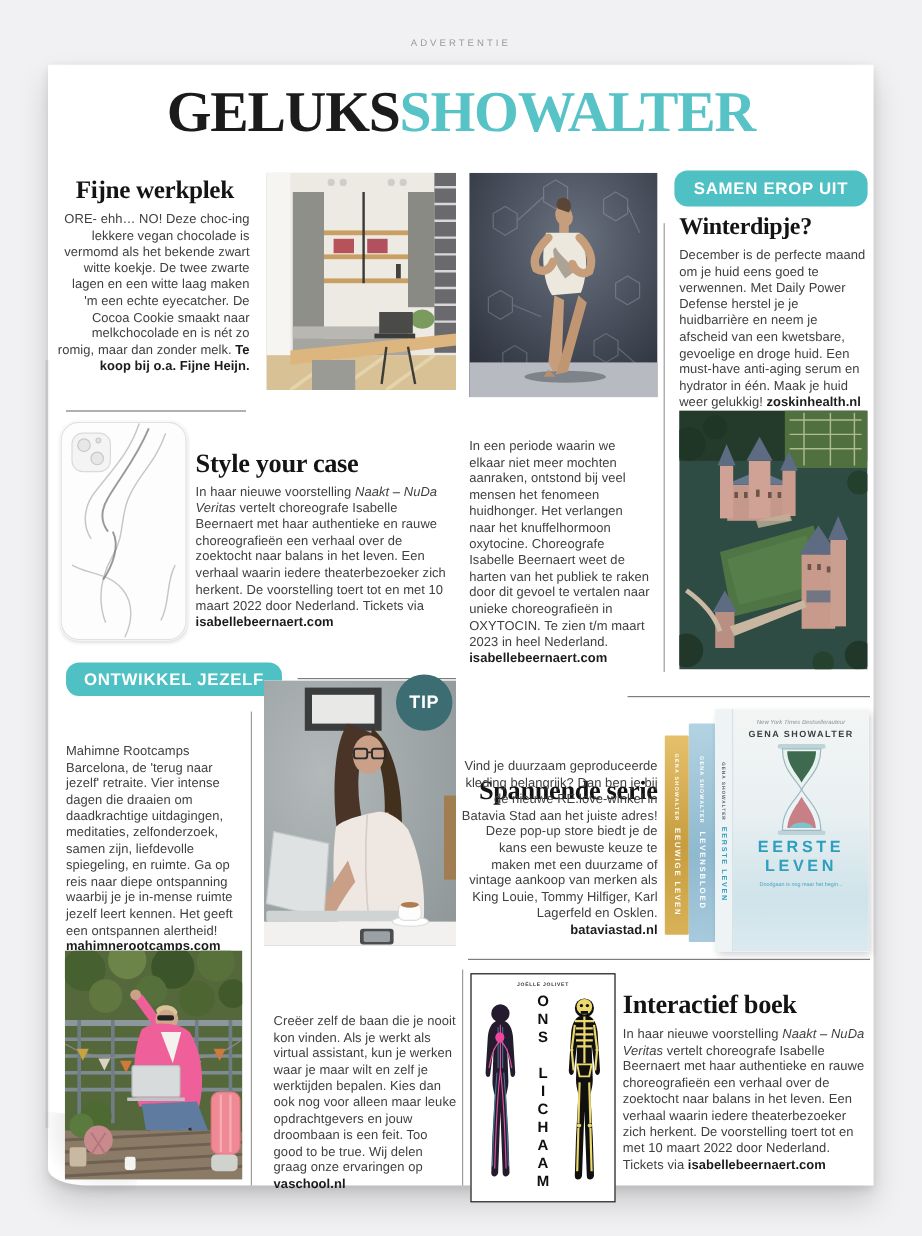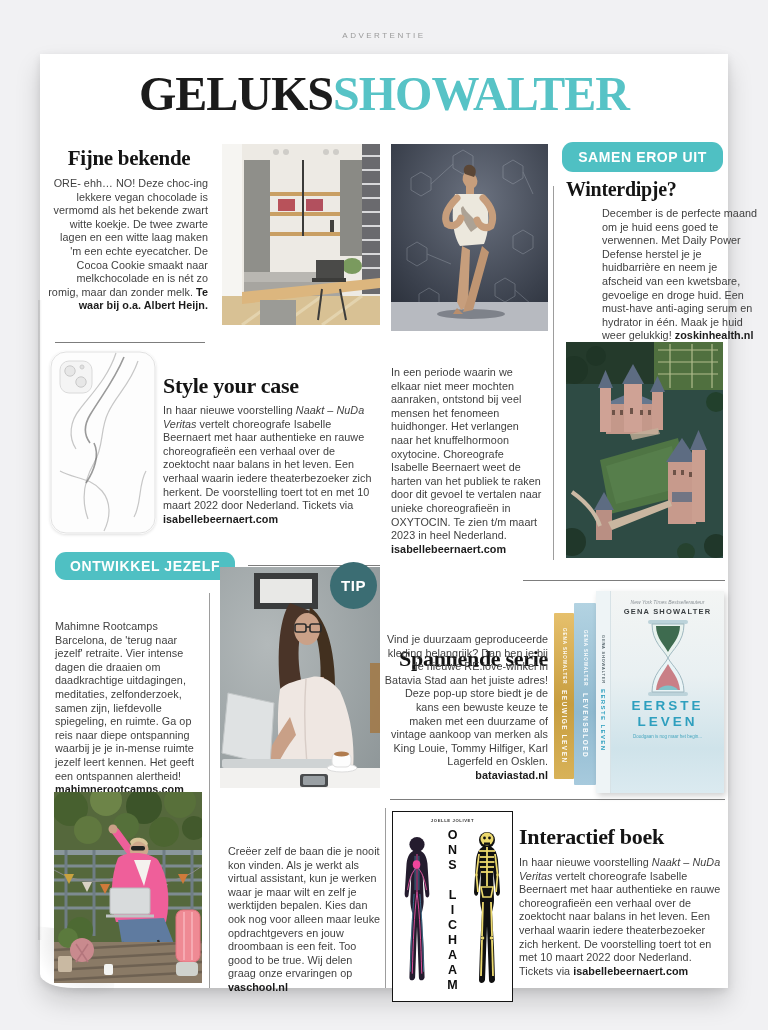--- a/index.html
+++ b/index.html
@@ -73,22 +73,22 @@
 <div id="canvas">
 
   <div class="abs sheet"></div>
   <div class="abs curl"></div>
   <div class="abs spine-edge"></div>
 
   <div class="abs advert">ADVERTENTIE</div>
 
   <div class="abs title"><span>GELUKS</span><span class="teal">SHOWALTER</span></div>
 
-  <div class="abs serif-h" style="left:50px;top:146px;width:158px;text-align:center;font-size:21px;">Fijne bekende</div>
-  <div class="abs body-txt ta-r" style="left:46px;top:177px;width:162px;"><span>ORE- ehh… NO! Deze choc-ing lekkere vegan chocolade is vermomd als het bekende zwart witte koekje. De twee zwarte lagen en een witte laag maken 'm een echte eyecatcher. De Cocoa Cookie smaakt naar melkchocolade en is nét zo romig, maar dan zonder melk. </span><span class="b">Te waar bij o.a. Albert Heijn.</span></div>
+  <div class="abs serif-h" style="left:50px;top:146px;width:158px;text-align:center;font-size:21px;">Fijne werkplek</div>
+  <div class="abs body-txt ta-r" style="left:46px;top:177px;width:162px;"><span>ORE- ehh… NO! Deze choc-ing lekkere vegan chocolade is vermomd als het bekende zwart witte koekje. De twee zwarte lagen en een witte laag maken 'm een echte eyecatcher. De Cocoa Cookie smaakt naar melkchocolade en is nét zo romig, maar dan zonder melk. </span><span class="b">Te koop bij o.a. Fijne Heijn.</span></div>
   <div class="abs hline" style="left:55px;top:342px;width:150px;"></div>
 
   <div class="abs photo" style="left:50px;top:351px;width:106px;height:183px;border-radius:16px;background:#fdfdfd;box-shadow:0 1px 3px rgba(0,0,0,.12);">
     <svg width="106" height="183" viewBox="0 0 106 183">
       <rect x="1" y="1" width="104" height="181" rx="15" fill="#fdfdfd" stroke="#e1e1e1"></rect>
       <g stroke="#9a9a9a" stroke-width="1.2" fill="none" opacity=".55">
         <path d="M66,2 C58,26 44,40 30,58 C20,70 18,86 26,98"></path>
         <path d="M88,10 C80,34 66,44 58,62 C50,78 54,96 44,112 C36,126 30,146 38,168"></path>
         <path d="M10,120 C24,128 40,126 52,140 C62,152 60,168 54,180"></path>
         <path d="M96,120 C88,134 92,152 84,166"></path>
@@ -196,21 +196,21 @@
       </g>
     </svg>
   </div>
 
   <div class="abs body-txt" style="left:391px;top:366px;width:152px;"><span>In een periode waarin we elkaar niet meer mochten aanraken, ontstond bij veel mensen het fenomeen huidhonger. Het verlangen naar het knuffelhormoon oxytocine. Choreografe Isabelle Beernaert weet de harten van het publiek te raken door dit gevoel te vertalen naar unieke choreografieën in OXYTOCIN. Te zien t/m maart 2023 in heel Nederland. </span><span class="b">isabellebeernaert.com</span></div>
 
   <div class="abs vline" style="left:553px;top:186px;height:374px;"></div>
 
   <div class="abs banner" style="left:562px;top:142px;width:161px;height:30px;">SAMEN EROP UIT</div>
   <div class="abs serif-h" style="left:566px;top:178px;font-size:20px;">Winterdipje?</div>
-  <div class="abs body-txt" style="left:566px;top:207px;width:158px;margin-left:36px;"><span>December is de perfecte maand om je huid eens goed te verwennen. Met Daily Power Defense herstel je je huidbarrière en neem je afscheid van een kwetsbare, gevoelige en droge huid. Een must-have anti-aging serum en hydrator in één. Maak je huid weer gelukkig! </span><span class="b">zoskinhealth.nl</span></div>
+  <div class="abs body-txt" style="left:566px;top:207px;width:158px;"><span>December is de perfecte maand om je huid eens goed te verwennen. Met Daily Power Defense herstel je je huidbarrière en neem je afscheid van een kwetsbare, gevoelige en droge huid. Een must-have anti-aging serum en hydrator in één. Maak je huid weer gelukkig! </span><span class="b">zoskinhealth.nl</span></div>
 
   <div class="abs photo" style="left:566px;top:342px;width:157px;height:216px;">
     <svg width="157" height="216" viewBox="0 0 157 216">
       <rect width="157" height="216" fill="#2e4b44"></rect>
       <rect x="0" y="0" width="157" height="42" fill="#243a2b"></rect>
       <rect x="88" y="0" width="69" height="48" fill="#50703f"></rect>
       <g stroke="#c9cf9f" stroke-width="1.2" opacity=".8">
         <line x1="92" y1="8" x2="152" y2="8"></line>
           <line x1="92" y1="20" x2="152" y2="20"></line>
         <line x1="92" y1="32" x2="152" y2="32"></line>

